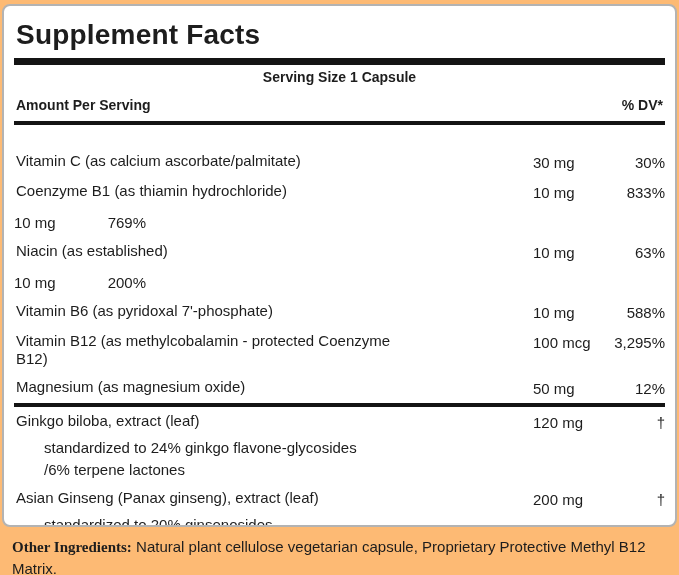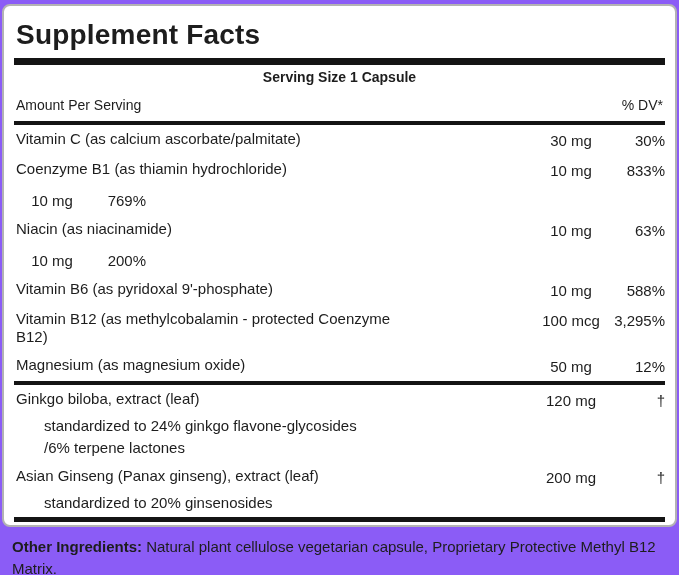--- a/index.html
+++ b/index.html
@@ -3,21 +3,21 @@
 <meta charset="utf-8">
 <style>
   html, body { margin: 0; padding: 0; background: #ffffff; }
   .page {
     width: 679px;
     height: 575px;
     box-sizing: border-box;
     padding: 4px 2px 0 2px;
     font-family: "Liberation Sans", sans-serif;
     color: #1d1d1d;
-    background: #8b5cf6;
+    background: #fdba74;
     overflow: hidden;
   }
   .panel {
     box-sizing: border-box;
     width: 675px;
     height: 523px;
     border: 2px solid #b3b3b3;
     border-radius: 8px;
     padding: 0 10px;
     overflow: hidden;
@@ -37,43 +37,43 @@
   .serving {
     text-align: center;
     font-weight: bold;
     font-size: 14px;
     line-height: 16px;
     margin-top: 4px;
   }
   .col-header {
     display: flex;
     justify-content: space-between;
-    font-weight: normal;
+    font-weight: bold;
     font-size: 14px;
     line-height: 16px;
     margin-top: 12px;
     padding: 0 2px;
   }
-  .rows { margin-top: 0; }
+  .rows { margin-top: 22px; }
   .row {
     display: flex;
     align-items: flex-start;
     font-size: 15px;
     line-height: 18px;
     padding: 5px 0;
   }
   .row .name {
     flex: 1;
     padding-left: 2px;
     padding-right: 8px;
     white-space: pre-line;
   }
   .row .amt {
     width: 76px;
-    text-align: center;
+    text-align: left;
     white-space: nowrap;
     padding-top: 2px;
   }
   .row .dv {
     width: 56px;
     text-align: right;
     white-space: nowrap;
     padding-top: 2px;
   }
   .note {
@@ -85,21 +85,21 @@
   .footnote {
     font-size: 15px;
     line-height: 15px;
     padding: 6px 0 0 2px;
   }
   .other {
     font-size: 15px;
     line-height: 22px;
     margin: 9px 4px 0 10px;
   }
-  .other .other-label { font-weight: bold; }
+  .other .other-label { font-weight: bold; font-family: Liberation Serif, serif; }
 </style>
 </head>
 <body>
 
 <div class="page">
   <div class="panel">
 
     <div class="title">Supplement Facts</div>
 
     <div class="bar bar-thick"></div>
@@ -122,30 +122,30 @@
       <div class="row">
         <span class="name">Coenzyme B1 (as thiamin hydrochloride)</span>
         <span class="amt">10 mg</span>
         <span class="dv">833%</span>
       </div>
       <div class="row">
         <span class="amt">10 mg</span>
         <span class="dv">769%</span>
       </div>
       <div class="row">
-        <span class="name">Niacin (as niacinamide)</span>
+        <span class="name">Niacin (as established)</span>
         <span class="amt">10 mg</span>
         <span class="dv">63%</span>
       </div>
       <div class="row">
         <span class="amt">10 mg</span>
         <span class="dv">200%</span>
       </div>
       <div class="row">
-        <span class="name">Vitamin B6 (as pyridoxal 9'-phosphate)</span>
+        <span class="name">Vitamin B6 (as pyridoxal 7'-phosphate)</span>
         <span class="amt">10 mg</span>
         <span class="dv">588%</span>
       </div>
       <div class="row">
         <span class="name">Vitamin B12 (as methylcobalamin - protected Coenzyme
 B12)</span>
         <span class="amt">100 mcg</span>
         <span class="dv">3,295%</span>
       </div>
       <div class="row">

